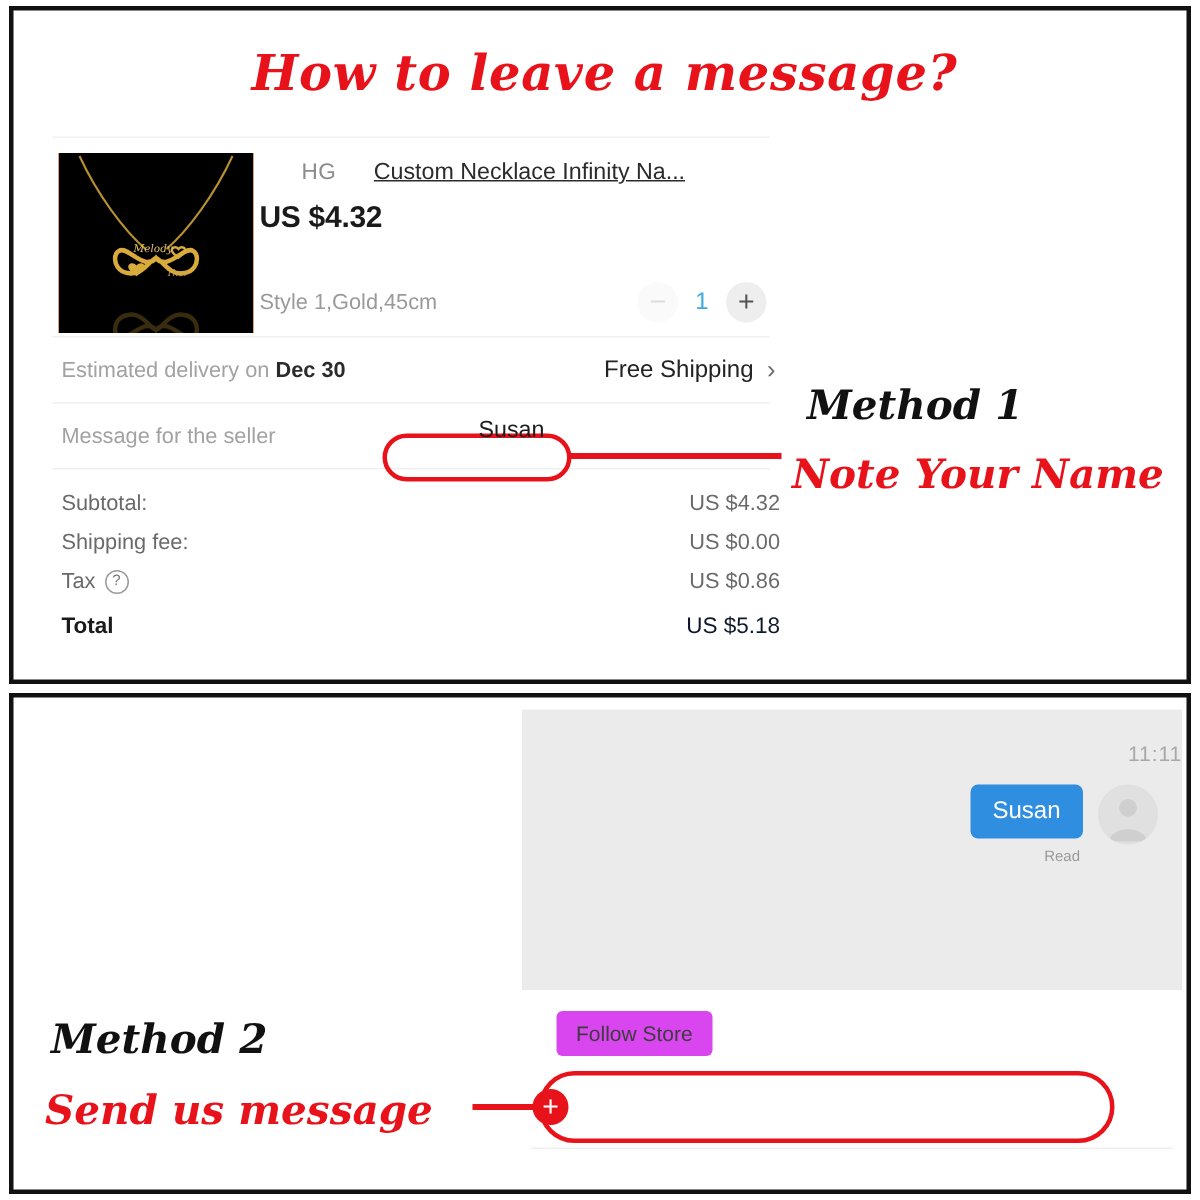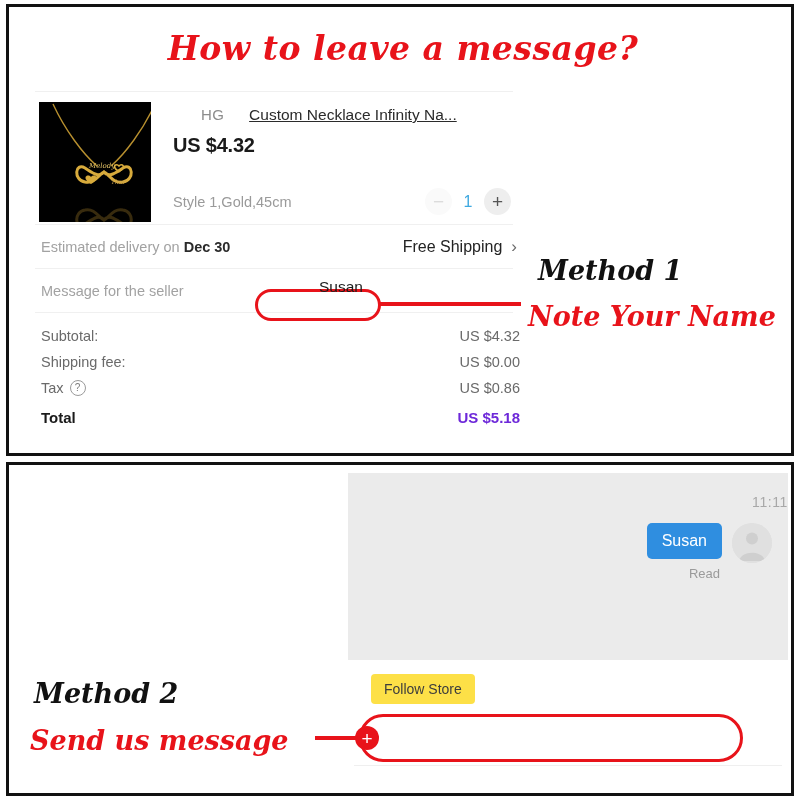--- a/index.html
+++ b/index.html
@@ -64,21 +64,21 @@
   }
 
   #product-row {
     position: relative;
     height: 132px;
   }
   #product-thumb {
     position: absolute;
     left: 8px;
     top: 10px;
-    width: 112px;
+    width: 130px;
     height: 120px;
     background: #f97316;
     overflow: hidden;
   }
   #product-thumb svg { display: block; }
 
   #product-info {
     position: absolute;
     left: 142px;
     top: 14px;
@@ -187,21 +187,21 @@
   .total-row {
     display: flex;
     justify-content: space-between;
     align-items: center;
     height: 26px;
     font-size: 14.5px;
     color: #6a6a6a;
   }
   .total-row .t-label { display: flex; align-items: center; gap: 6px; }
   .total-row.grand { color: #1a1a1a; font-weight: 700; font-size: 15px; margin-top: 3px; }
-  .total-row.grand .t-value { font-weight: 700; color: #6d28d9; }
+  .total-row.grand .t-value { font-weight: 400; color: #0f172a; }
   .t-value { padding-right: 5px; }
   .q-icon {
     width: 14px; height: 14px;
     border: 1px solid #9b9b9b;
     border-radius: 50%;
     color: #7b7b7b;
     font-size: 10px;
     display: inline-flex;
     align-items: center;
     justify-content: center;
@@ -268,38 +268,38 @@
   #chat-bubble-col { display: flex; flex-direction: column; align-items: flex-end; }
   #chat-bubble {
     background: #2f8ee0;
     color: #ffffff;
     font-size: 16px;
     padding: 9px 15px;
     border-radius: 5px;
   }
   #chat-read {
     color: #9a9a9a;
-    font-size: 13px;
+    font-size: 10px;
     margin-top: 7px;
     margin-right: 2px;
   }
   #chat-avatar {
     width: 40px; height: 40px;
     border-radius: 50%;
     background: #e0e0e0;
     overflow: hidden;
     position: relative;
     flex: none;
   }
 
   #follow-store {
     position: absolute;
     left: 362px;
     top: 209px;
-    background: #fde047;
+    background: #d946ef;
     color: #3d3d3d;
     font-size: 14px;
     padding: 7px 13px;
     border-radius: 4px;
   }
 
   #composer {
     position: absolute;
     left: 339px;
     top: 253px;

